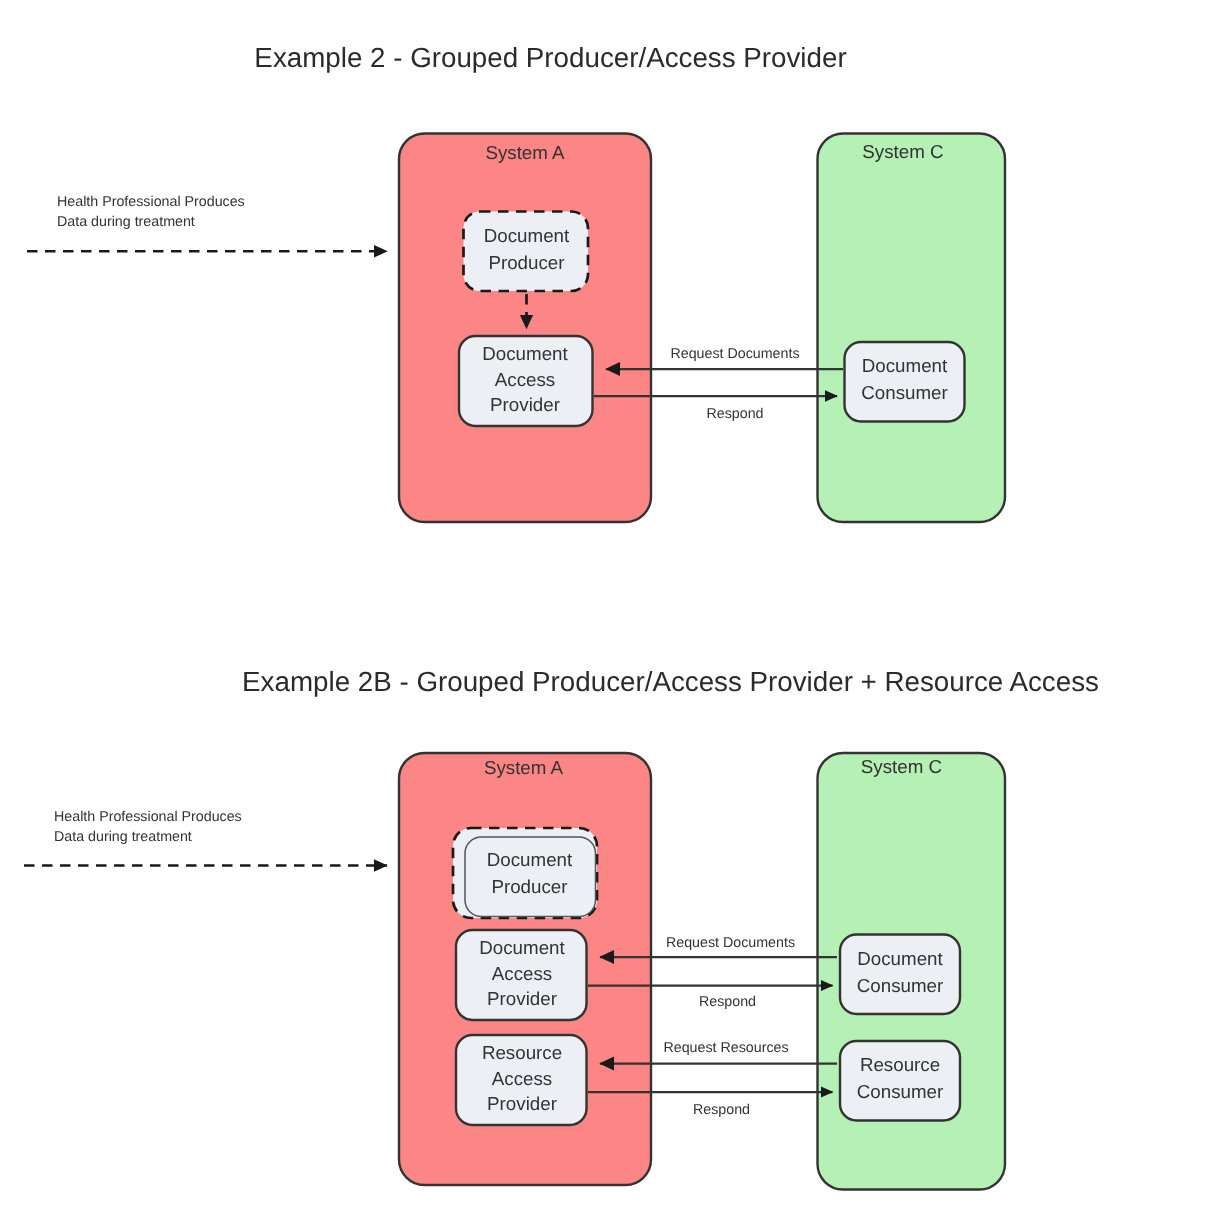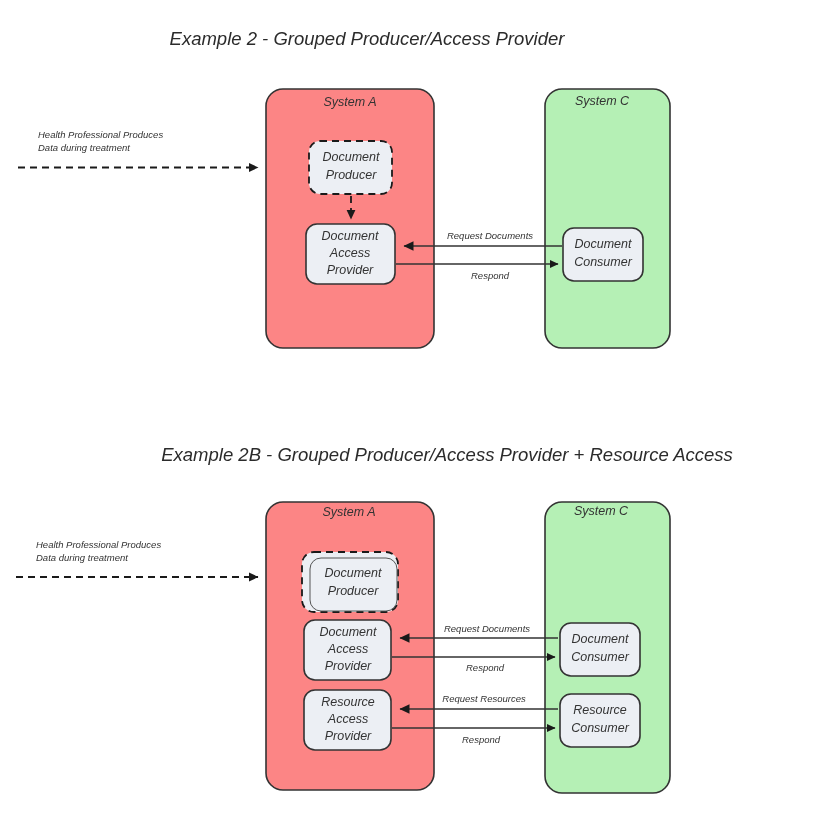--- a/index.html
+++ b/index.html
@@ -11,21 +11,20 @@
     width: 816px;
     height: 814px;
     font-family: "Liberation Sans", sans-serif;
     color: #333333;
     overflow: hidden;
   }
   .canvas {
     position: relative;
     width: 816px;
     height: 814px;
-    font-style: italic;
   }
   svg.diagram {
     position: absolute;
     top: 0;
     left: 0;
     width: 816px;
     height: 814px;
   }
   .diagram-title {
     font-family: "Liberation Sans", sans-serif;

